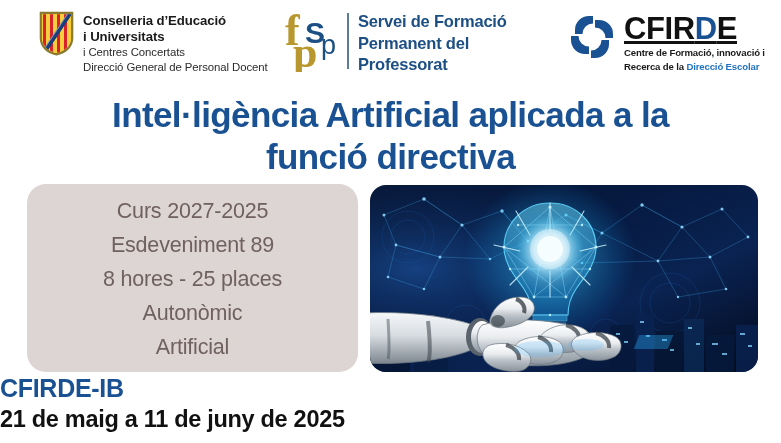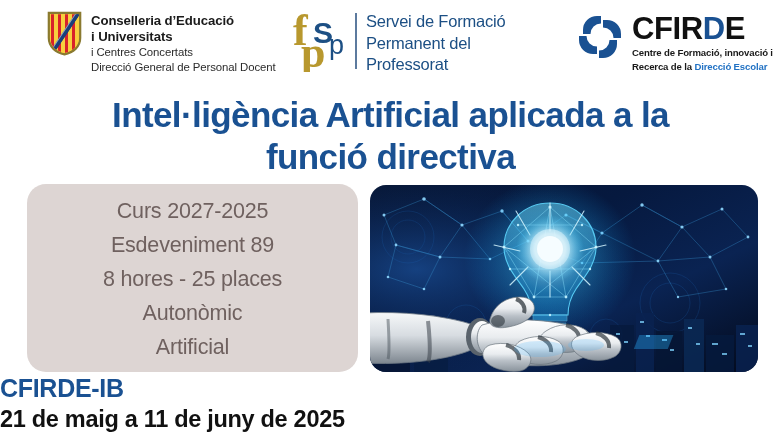--- a/index.html
+++ b/index.html
@@ -11,21 +11,21 @@
     width: 781px;
     height: 443px;
     overflow: hidden;
     font-family: "Liberation Sans", sans-serif;
     position: relative;
   }
 
   
   .header-strip {
     position: absolute;
-    top: 0; left: 16px;
+    top: 0; left: 8px;
     width: 693px;
     height: 92px;
   }
 
   
   .conselleria-logo {
     position: absolute;
     left: 31px;
     top: 11px;
     display: flex;
@@ -63,21 +63,21 @@
   .fsp-mark { width: 58px; height: 62px; display: block; flex: none; }
   .fsp-divider {
     width: 2px;
     height: 56px;
     background: #5c7a9e;
     margin: 3px 9px 0 4px;
     flex: none;
   }
   .fsp-text {
     font-size: 16.5px;
-    font-weight: normal;
+    font-weight: bold;
     color: #1c4f84;
     line-height: 20.5px;
     letter-spacing: -0.2px;
     white-space: nowrap;
     padding-top: 1px;
   }
 
   
   .cfirde-logo {
     position: absolute;
@@ -89,20 +89,21 @@
   }
   .cfirde-mark { width: 48px; height: 48px; display: block; flex: none; }
   .cfirde-right { padding-top: 0px; }
   .cfirde-word {
     font-size: 31px;
     font-weight: bold;
     line-height: 32px;
     letter-spacing: -0.4px;
     color: #111111;
     white-space: nowrap;
+    text-decoration: underline;
   }
   .cfirde-word .blue-d { color: #1a5192; }
   .cfirde-sub {
     font-size: 9.6px;
     font-weight: bold;
     color: #1a1a1a;
     line-height: 11.6px;
     letter-spacing: -0.15px;
     white-space: nowrap;
     margin-top: 2px;

